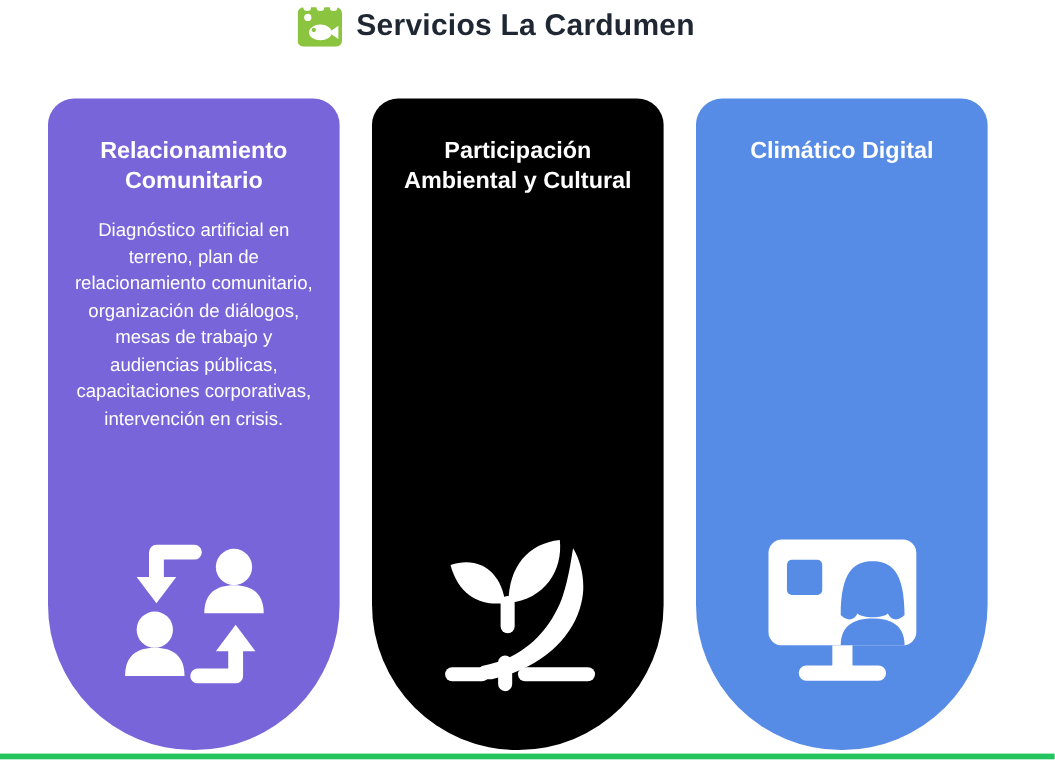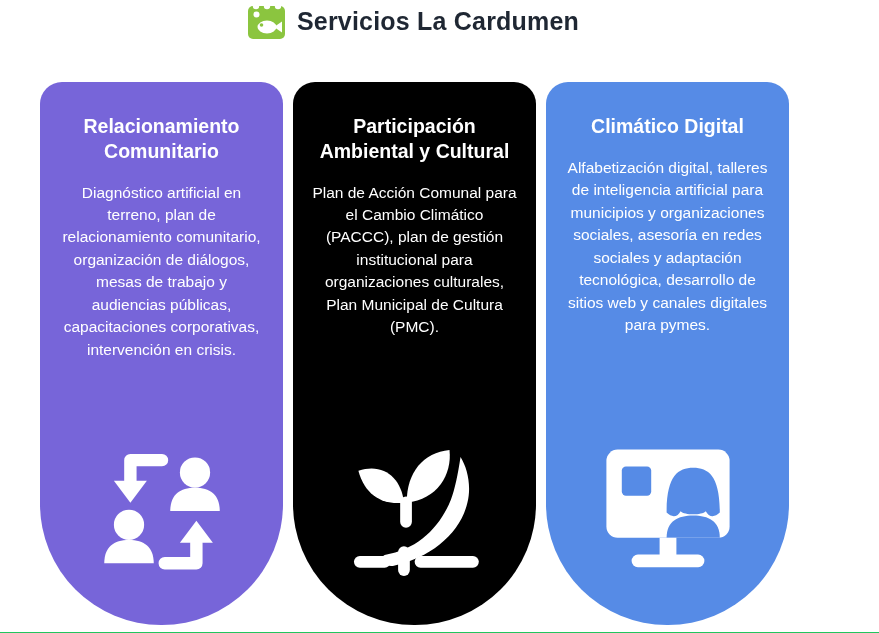--- a/index.html
+++ b/index.html
@@ -1,32 +1,32 @@
 <!DOCTYPE html>
 <html><head>
 <meta charset="utf-8">
 <style>
   html,body{margin:0;padding:0;background:#fff;}
   .page{
     position:relative;width:879px;height:633px;background:#ffffff;
     font-family:"Liberation Sans",sans-serif;overflow:hidden;
-    box-sizing:border-box;border-bottom:1px solid #22c55e;
+    box-sizing:border-box;border-bottom:5px solid #22c55e;
   }
   .page-header{
     position:absolute;top:4px;left:0;width:100%;
     display:flex;justify-content:center;align-items:center;gap:12px;
     transform:translateX(-26px);
   }
   .logo{width:37px;height:35px;display:block;flex:0 0 auto;}
   .page-title{
     margin:0;font-size:25px;font-weight:bold;color:#1f2733;letter-spacing:.2px;
   }
   .cards{
     position:absolute;left:40px;top:82px;
-    display:flex;gap:10px;
+    display:flex;gap:27px;
   }
   .card{
     width:243px;height:543px;box-sizing:border-box;
     border-radius:22px 22px 121px 121px;
     padding:32px 17px 0;
     display:flex;flex-direction:column;align-items:center;
     color:#ffffff;text-align:center;
   }
   .card-title{
     margin:0;font-size:19.5px;font-weight:bold;line-height:1.27;
@@ -75,37 +75,35 @@
           <circle cx="24" cy="58" r="11"></circle>
           <path d="M6 86 C6 74 13 69 24 69 C35 69 42 74 42 86 Z"></path>
           <path d="M50 86 H73 V71" fill="none" stroke="#ffffff" stroke-width="9" stroke-linecap="round" stroke-linejoin="round"></path>
           <polygon points="61,71 85,71 73,55"></polygon>
         </svg>
       </div>
     </section>
 
     <section class="card" style="background: #000000;">
       <h2 class="card-title">Participación Ambiental y Cultural</h2>
-      <p class="card-desc">Plan de Acción Comunal para el Cambio Climático (PACCC), plan de gestión institucional para organizaciones culturales, Plan Municipal de Cultura (PMC).</p>
       <div class="card-icon">
         <svg viewBox="0 0 100 100" width="138" height="138" fill="#ffffff" aria-hidden="true">
           <path d="M42 46 C28 48 14 42 9 23 C27 17 40 28 42 46 Z"></path>
           <path d="M44 46 C44 24 56 10 75 8 C77 26 66 44 44 46 Z"></path>
           <path d="M43.5 46 V60" fill="none" stroke="#ffffff" stroke-width="8.5" stroke-linecap="round"></path>
           <path d="M28 84 C52 80 68 64 76 44 C79 36 81 26 83 13 C88 21 91 34 88 46 C83 68 62 86 34 92 C27 93 24 86 28 84 Z"></path>
           <path d="M10 89 H28" fill="none" stroke="#ffffff" stroke-width="8.5" stroke-linecap="round"></path>
           <path d="M42 82 V95" fill="none" stroke="#ffffff" stroke-width="8.5" stroke-linecap="round"></path>
           <path d="M54 89 H92" fill="none" stroke="#ffffff" stroke-width="8.5" stroke-linecap="round"></path>
         </svg>
       </div>
     </section>
 
     <section class="card" style="background: rgb(86, 139, 230);">
       <h2 class="card-title">Climático Digital</h2>
-      <p class="card-desc">Alfabetización digital, talleres de inteligencia artificial para municipios y organizaciones sociales, asesoría en redes sociales y adaptación tecnológica, desarrollo de sitios web y canales digitales para pymes.</p>
       <div class="card-icon">
         <svg viewBox="0 0 100 100" width="140" height="140" aria-hidden="true">
           <rect x="6" y="9" width="88" height="63" rx="8" fill="#ffffff"></rect>
           <rect x="17" y="21" width="21" height="21" rx="3" fill="#568be6"></rect>
           <path d="M49 54 C49 28 57 22 68 22 C79 22 87 28 87 54 C83 58 79 57 77 53 C74 56 62 56 59 53 C57 57 53 58 49 54 Z" fill="#568be6"></path>
           <path d="M49 72 C49 60 57 56 68 56 C79 56 87 60 87 72 Z" fill="#568be6"></path>
           <rect x="44" y="72" width="12" height="13" fill="#ffffff"></rect>
           <rect x="24" y="84" width="52" height="9" rx="4.5" fill="#ffffff"></rect>
         </svg>
       </div>

